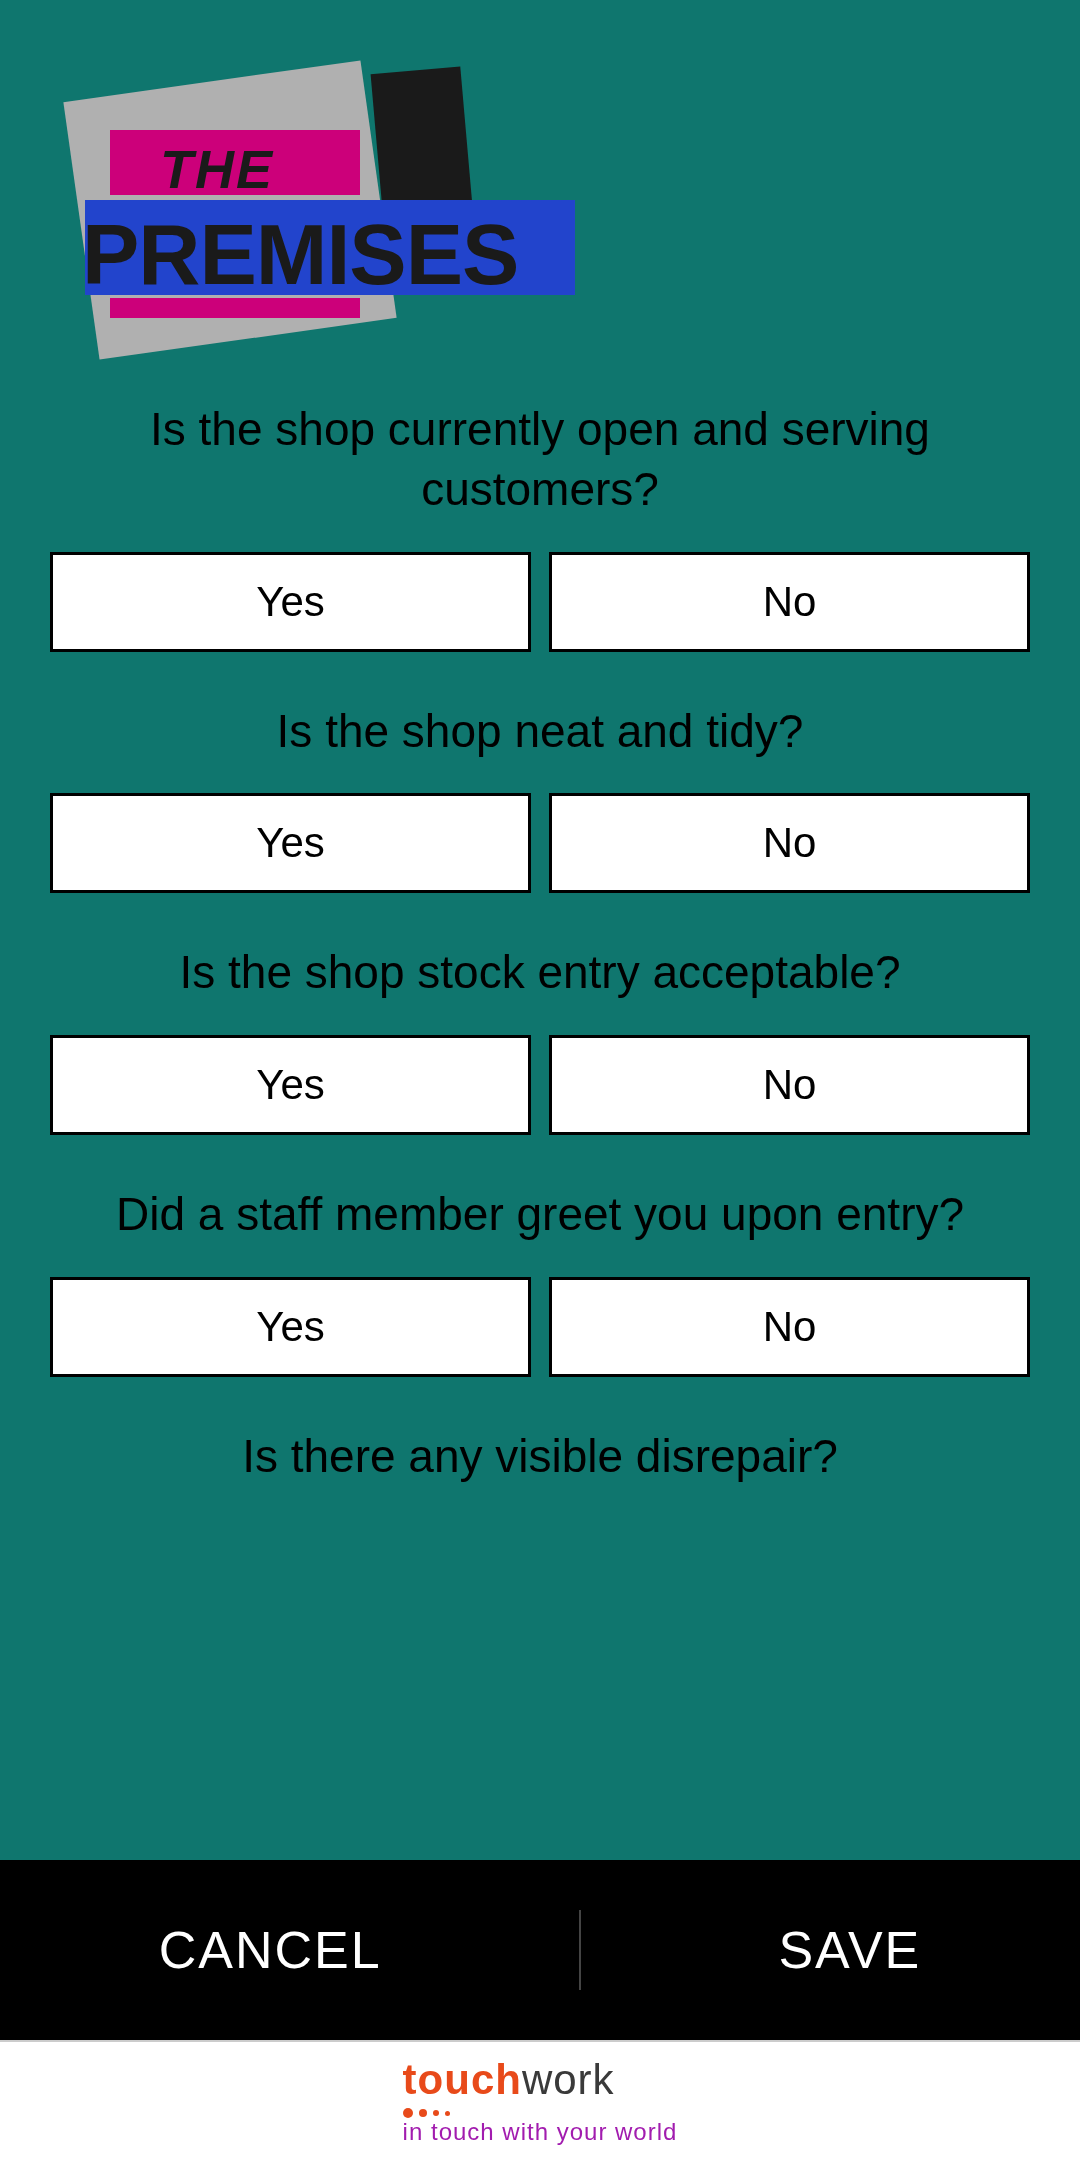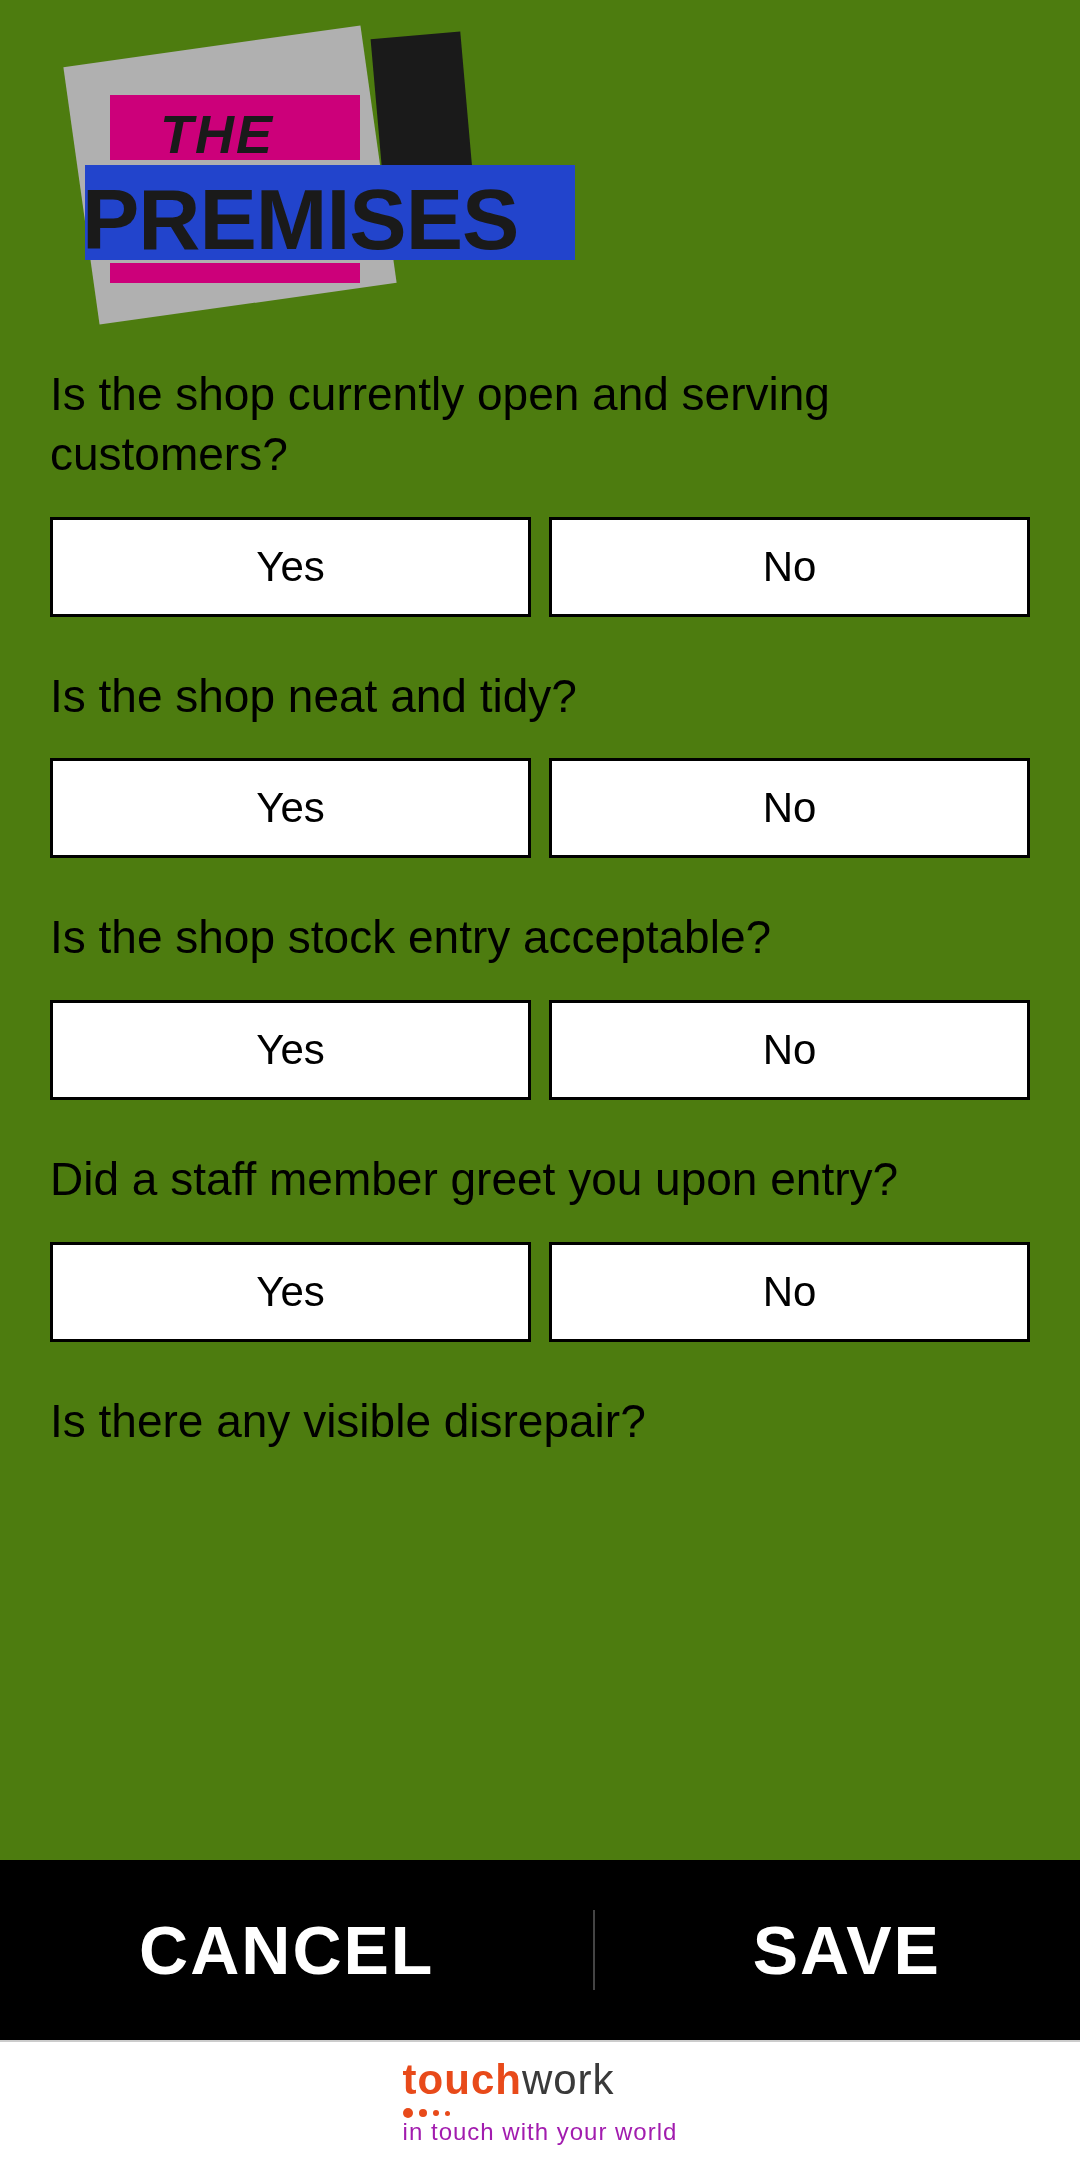--- a/index.html
+++ b/index.html
@@ -13,22 +13,22 @@
       width: 1080px;
       min-height: 2160px;
       background: #ffffff;
       font-family: Arial, Helvetica, sans-serif;
       display: flex;
       flex-direction: column;
     }
 
     .main-content {
       flex: 1;
-      padding: 25px 50px 60px 50px;
-      background: #4d7c0f;
+      padding: 60px 50px 60px 50px;
+      background: #0f766e;
     }
 
     
     .logo-container {
       position: relative;
       width: 520px;
       height: 300px;
       margin-bottom: 40px;
     }
 
@@ -110,20 +110,21 @@
     .question-block {
       margin-bottom: 50px;
     }
 
     .question-text {
       font-size: 46px;
       font-weight: 500;
       color: #000000;
       line-height: 1.3;
       margin-bottom: 32px;
+      text-align: center;
     }
 
     .button-row {
       display: flex;
       gap: 18px;
     }
 
     .answer-btn {
       flex: 1;
       height: 100px;
@@ -145,22 +146,22 @@
       display: flex;
       align-items: center;
       justify-content: space-around;
       padding: 0 60px;
     }
 
     .footer-btn {
       background: transparent;
       border: none;
       color: #ffffff;
-      font-size: 68px;
-      font-weight: 700;
+      font-size: 52px;
+      font-weight: 400;
       letter-spacing: 2px;
       cursor: pointer;
     }
 
     .footer-divider {
       width: 2px;
       height: 80px;
       background: #444;
     }
 

